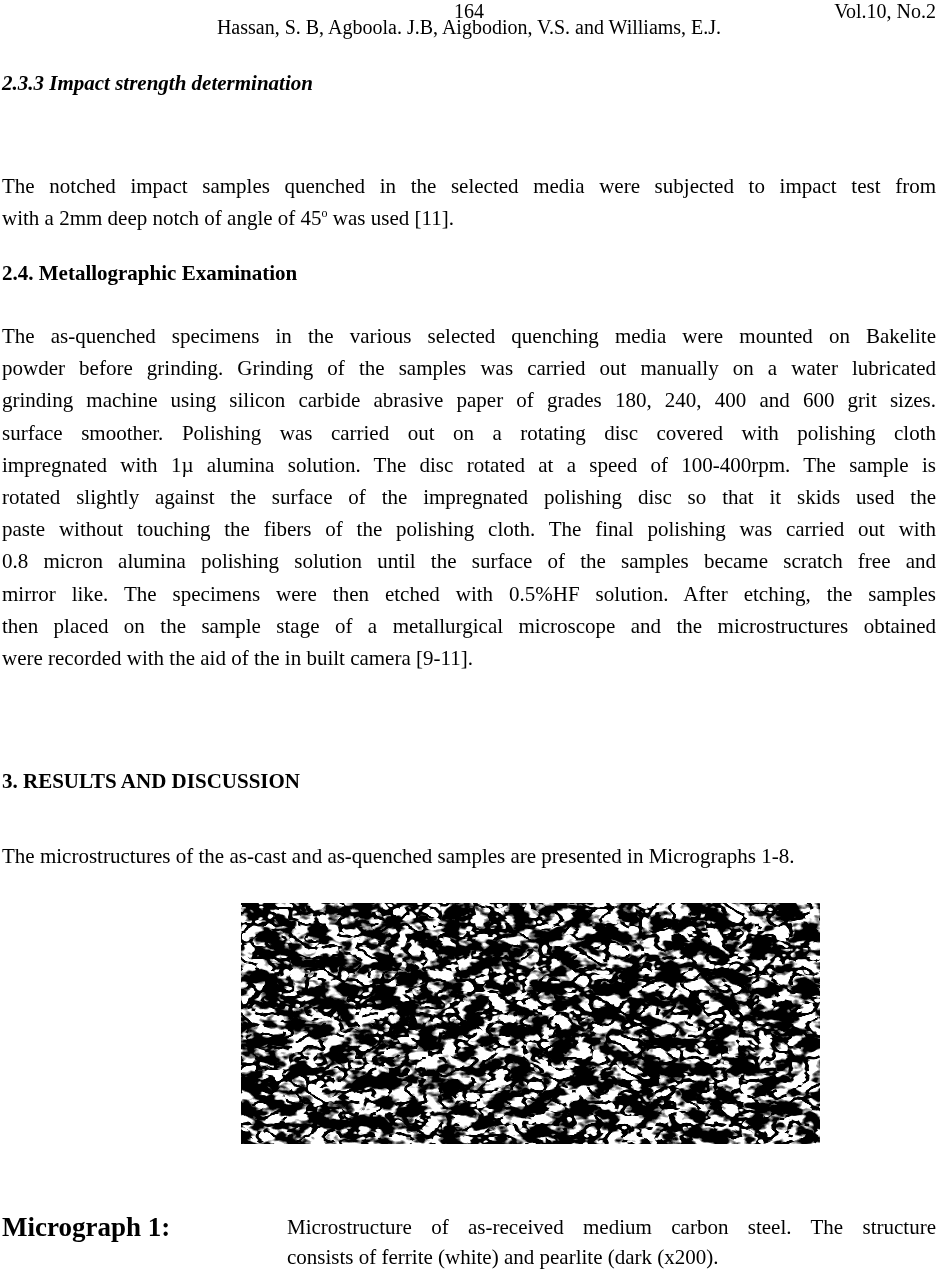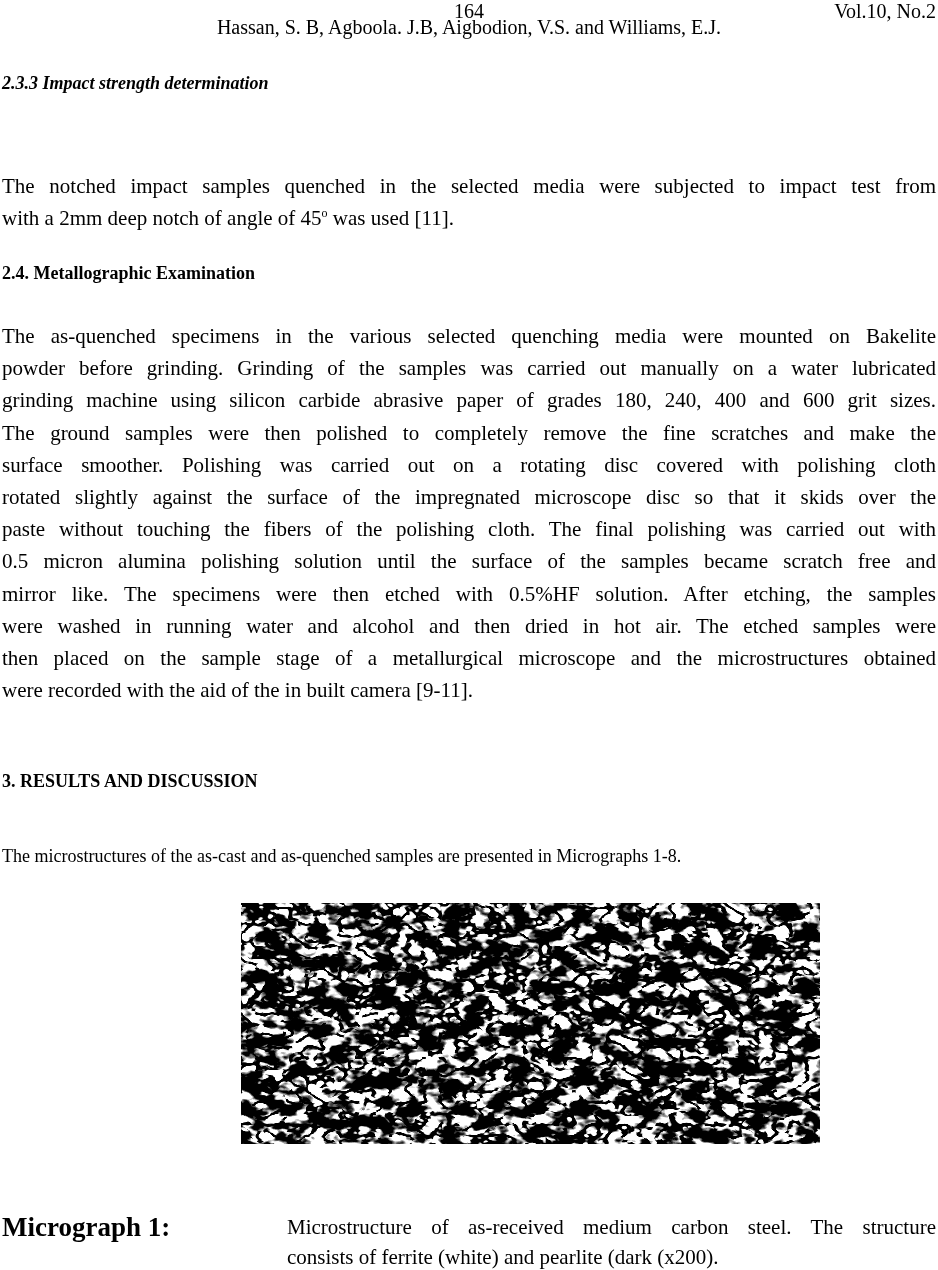--- a/index.html
+++ b/index.html
@@ -1,21 +1,21 @@
 <!DOCTYPE html>
 <html><head>
 <meta charset="utf-8">
 <style>
   html,body{margin:0;padding:0;background:#fff;}
   body{width:938px;height:1270px;position:relative;overflow:hidden;
     font-family:"Liberation Serif","DejaVu Serif",serif;color:#000;font-size:21px;}
   .header{position:absolute;top:0;left:2px;right:2px;height:26px;display:flex;justify-content:center;font-size:20px;line-height:22px;font-family:Liberation Serif, serif;}
   .header .authors{position:absolute;left:0;right:0;text-align:center;top:16px;}
   .header .vol{position:absolute;right:0;top:0;}
-  .sec{position:absolute;left:2px;font-size:18px;line-height:26px;}
+  .sec{position:absolute;left:2px;font-size:21px;line-height:26px;}
   .italic-bold{font-style:italic;font-weight:bold;}
   .bold{font-weight:bold;}
   .para{position:absolute;left:2px;width:934px;text-align:justify;text-align-last:left;line-height:32.2px;font-size:21px;}
   .para span.line{display:block;text-align:justify;text-align-last:justify;white-space:nowrap;}
   .para span.line.last{text-align-last:left;}
   sup{font-size:12px;line-height:0;vertical-align:super;}
   .micro{position:absolute;left:241px;top:903px;width:579px;height:241px;background:#fff;overflow:hidden;}
   .caption-label{position:absolute;left:2px;top:1212px;font-weight:bold;font-size:27px;line-height:30px;}
   .caption-text{position:absolute;left:255px;top:1212px;width:681px;font-size:21px;line-height:30px;}
   .caption-text span.line{display:block;white-space:nowrap;margin-left:32px;}
@@ -36,27 +36,26 @@
   <span class="line">The notched impact samples quenched in the selected media were subjected to impact test from</span>
   <span class="line last"><span>with a 2mm deep notch of angle of 45</span><sup>o</sup><span> was used [11].</span></span>
 </div>
 
 <div class="sec bold" style="top:260px;">2.4. Metallographic Examination</div>
 
 <div class="para" style="top:320px;">
   <span class="line">The as-quenched specimens in the various selected quenching media were mounted on Bakelite</span>
   <span class="line">powder before grinding. Grinding of the samples was carried out manually on a water lubricated</span>
   <span class="line">grinding machine using silicon carbide abrasive paper of grades 180, 240, 400 and 600 grit sizes.</span>
-  <span class="line">The ground samples were then polished to completely remove the fine scratches and make the</span>
   <span class="line">surface smoother. Polishing was carried out on a rotating disc covered with polishing cloth</span>
-  <span class="line">rotated slightly against the surface of the impregnated microscope disc so that it skids over the</span>
+  <span class="line">impregnated with 1µ alumina solution. The disc rotated at a speed of 100-400rpm. The sample is</span>
+  <span class="line">rotated slightly against the surface of the impregnated polishing disc so that it skids used the</span>
   <span class="line">paste without touching the fibers of the polishing cloth. The final polishing was carried out with</span>
-  <span class="line">0.5 micron alumina polishing solution until the surface of the samples became scratch free and</span>
+  <span class="line">0.8 micron alumina polishing solution until the surface of the samples became scratch free and</span>
   <span class="line">mirror like. The specimens were then etched with 0.5%HF solution. After etching, the samples</span>
-  <span class="line">were washed in running water and alcohol and then dried in hot air. The etched samples were</span>
   <span class="line">then placed on the sample stage of a metallurgical microscope and the microstructures obtained</span>
   <span class="line last">were recorded with the aid of the in built camera [9-11].</span>
 </div>
 
 <div class="sec bold" style="top:768px;text-align:right;">3. RESULTS AND DISCUSSION</div>
 
 <div class="sec" style="top:831px;margin-top:12px;">The microstructures of the as-cast and as-quenched samples are presented in Micrographs 1-8.</div>
 
 <div class="micro">
   <svg id="microsvg" width="579" height="241" viewBox="0 0 579 241" xmlns="http://www.w3.org/2000/svg">

